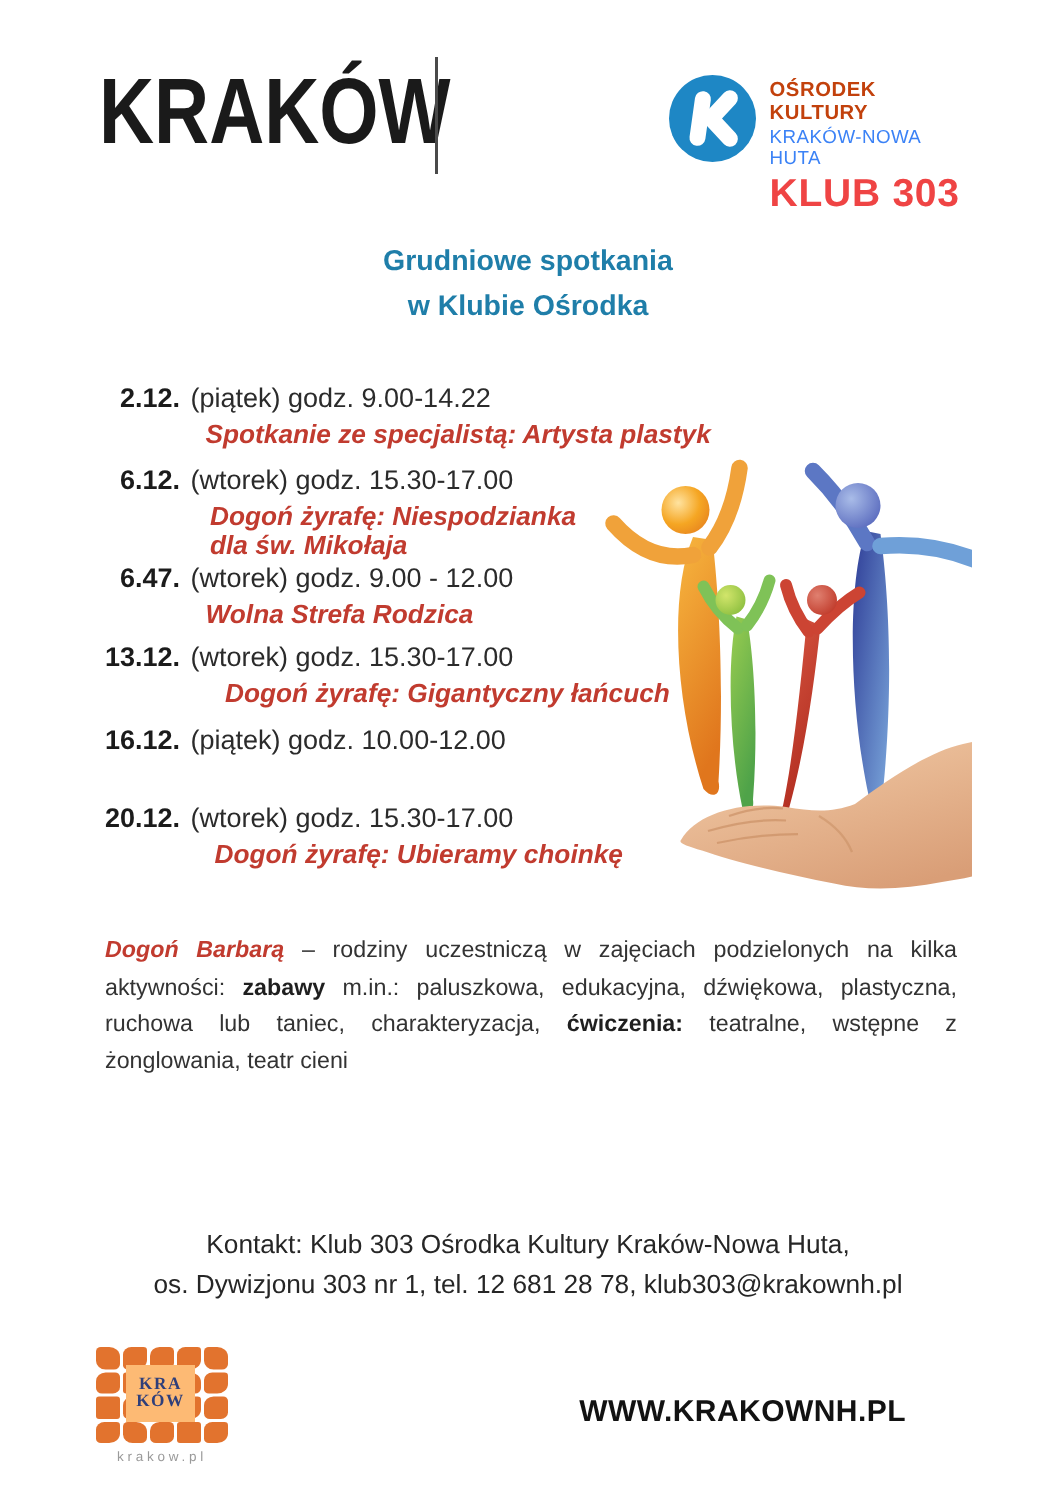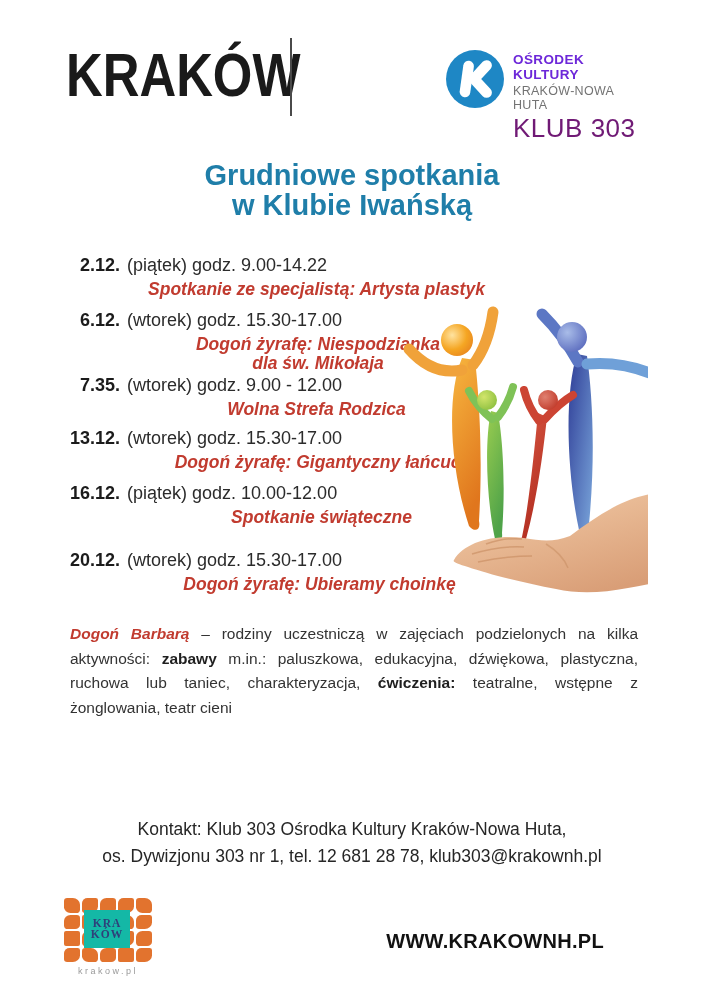--- a/index.html
+++ b/index.html
@@ -13,39 +13,39 @@
     position:absolute; left:66px; top:44px;
     font-size:62px; font-weight:700; color:#1a1a1a; line-height:1;
     transform:scaleX(0.82); transform-origin:left top; letter-spacing:0;
   }
   .header-divider {
     position:absolute; left:290px; top:38px; width:2px; height:78px; background:#4a4a4a;
   }
   .klub-logo { position:absolute; left:446px; top:50px; display:flex; align-items:flex-start; }
   .klub-circle { width:58px; height:58px; flex:0 0 auto; }
   .klub-text { margin-left:9px; padding-top:2px; }
-  .klub-text .l1 { font-size:13.5px; font-weight:700; color:#6d28d9; letter-spacing:0.4px; }
-  .klub-text .l2 { font-size:12.5px; color:#737373; margin-top:2px; letter-spacing:0.3px; }
-  .klub-text .l3 { font-size:26px; font-weight:400; color:#701a75; margin-top:1px; letter-spacing:0.5px; }
+  .klub-text .l1 { font-size:13.5px; font-weight:700; color:#c2410c; letter-spacing:0.4px; }
+  .klub-text .l2 { font-size:12.5px; color:#3b82f6; margin-top:2px; letter-spacing:0.3px; }
+  .klub-text .l3 { font-size:26px; font-weight:700; color:#ef4444; margin-top:1px; letter-spacing:0.5px; }
 
   
   .poster-title {
     position:absolute; left:0; top:160px; width:704px; text-align:center;
-    color:#1f7ea9; font-size:29px; font-weight:700; line-height:30px; margin:0;
+    color:#1f7ea9; font-size:19px; font-weight:700; line-height:30px; margin:0;
   }
 
   
   .event-row { position:absolute; left:66px; width:430px; }
-  .r1{top:255px} .r2{top:310px} .r3{top:375px} .r4{top:428px} .r5{top:483px} .r6{top:550px}
+  .r1{top:255px} .r2{top:310px} .r3{top:375px} .r4{top:428px} .r5{top:483px} .r6{top:535px}
   .ev-date { display:inline-block; min-width:54px; text-align:right;
              font-weight:700; font-size:18px; color:#1b1b1b; }
   .ev-when { font-size:18px; color:#2b2b2b; margin-left:7px; }
   .ev-what { font-size:17.5px; font-weight:700; font-style:italic; color:#c13b2f;
              line-height:19px; margin-top:4px; }
-  .ev-what span { display:block;text-align:center; }
+  .ev-what span { display:block; }
   .ind71{padding-left:71px} .ind74{padding-left:74px} .ind84{padding-left:84px}
   .ind81{padding-left:81px} .ind77{padding-left:77px}
 
   
   .illustration { position:absolute; left:396px; top:292px; }
 
   
   .about { position:absolute; left:70px; top:622px; width:568px; }
   .about p { margin:0; font-size:15.5px; line-height:24.5px; text-align:justify; color:#333333; }
   .lead { color:#c13b2f; font-weight:700; font-style:italic; }
@@ -57,21 +57,21 @@
 
   
   .mosaic-grid { position:absolute; left:64px; top:898px; width:88px; height:64px;
                  display:grid; grid-template-columns:repeat(5,1fr);
                  grid-template-rows:repeat(4,1fr); gap:2px; }
   .tile { background:#e2732e; border-radius:2px; }
   .tile:nth-child(2n){ border-radius:35% 15% 45% 20%; }
   .tile:nth-child(3n){ border-radius:40% 20% 30% 25%; }
   .tile:nth-child(4n+1){ border-radius:20% 45% 25% 40%; }
   .mosaic-center { position:absolute; left:84px; top:910px; width:46px; height:38px;
-                   background:#14b8a6; display:flex; flex-direction:column;
+                   background:#fdba74; display:flex; flex-direction:column;
                    align-items:center; justify-content:center;
                    font-family:"Liberation Serif", serif; font-weight:700;
                    color:#2f3f7a; font-size:11.5px; line-height:11.5px; letter-spacing:1px; }
   .mosaic-caption { position:absolute; left:60px; top:966px; width:96px; text-align:center;
                     font-size:9px; letter-spacing:2.5px; color:#9a9a9a; }
   .website-url { position:absolute; right:44px; top:930px; font-size:20px; font-weight:700;
                  letter-spacing:0.3px; color:#121212; }
 </style>
 </head>
 <body>
@@ -89,57 +89,54 @@
     </svg>
     <div class="klub-text">
       <div class="l1">OŚRODEK KULTURY</div>
       <div class="l2">KRAKÓW-NOWA HUTA</div>
       <div class="l3">KLUB 303</div>
     </div>
   </div>
 
   <h1 class="poster-title">
     <span style="display:block">Grudniowe spotkania</span>
-    <span style="display:block">w Klubie Iwańską</span>
+    <span style="display:block">w Klubie Ośrodka</span>
   </h1>
 
   <div class="event-row r1">
     <div><span class="ev-date">2.12.</span><span class="ev-when">(piątek) godz. 9.00-14.22</span></div>
     <div class="ev-what ind71">
         <span>Spotkanie ze specjalistą: Artysta plastyk</span>
       </div>
   </div>
 
   <div class="event-row r2">
     <div><span class="ev-date">6.12.</span><span class="ev-when">(wtorek) godz. 15.30-17.00</span></div>
     <div class="ev-what ind74">
       <span>Dogoń żyrafę: Niespodzianka</span>
       <span>dla św. Mikołaja</span>
     </div>
   </div>
 
   <div class="event-row r3">
-    <div><span class="ev-date">7.35.</span><span class="ev-when">(wtorek) godz. 9.00 - 12.00</span></div>
+    <div><span class="ev-date">6.47.</span><span class="ev-when">(wtorek) godz. 9.00 - 12.00</span></div>
     <div class="ev-what ind71">
         <span>Wolna Strefa Rodzica</span>
       </div>
   </div>
 
   <div class="event-row r4">
     <div><span class="ev-date">13.12.</span><span class="ev-when">(wtorek) godz. 15.30-17.00</span></div>
     <div class="ev-what ind84">
         <span>Dogoń żyrafę: Gigantyczny łańcuch</span>
       </div>
   </div>
 
   <div class="event-row r5">
     <div><span class="ev-date">16.12.</span><span class="ev-when">(piątek) godz. 10.00-12.00</span></div>
-    <div class="ev-what ind81">
-        <span>Spotkanie świąteczne</span>
-      </div>
   </div>
 
   <div class="event-row r6">
     <div><span class="ev-date">20.12.</span><span class="ev-when">(wtorek) godz. 15.30-17.00</span></div>
     <div class="ev-what ind77">
         <span>Dogoń żyrafę: Ubieramy choinkę</span>
       </div>
   </div>
 
   <svg class="illustration" width="300" height="312" viewBox="0 0 300 312">

